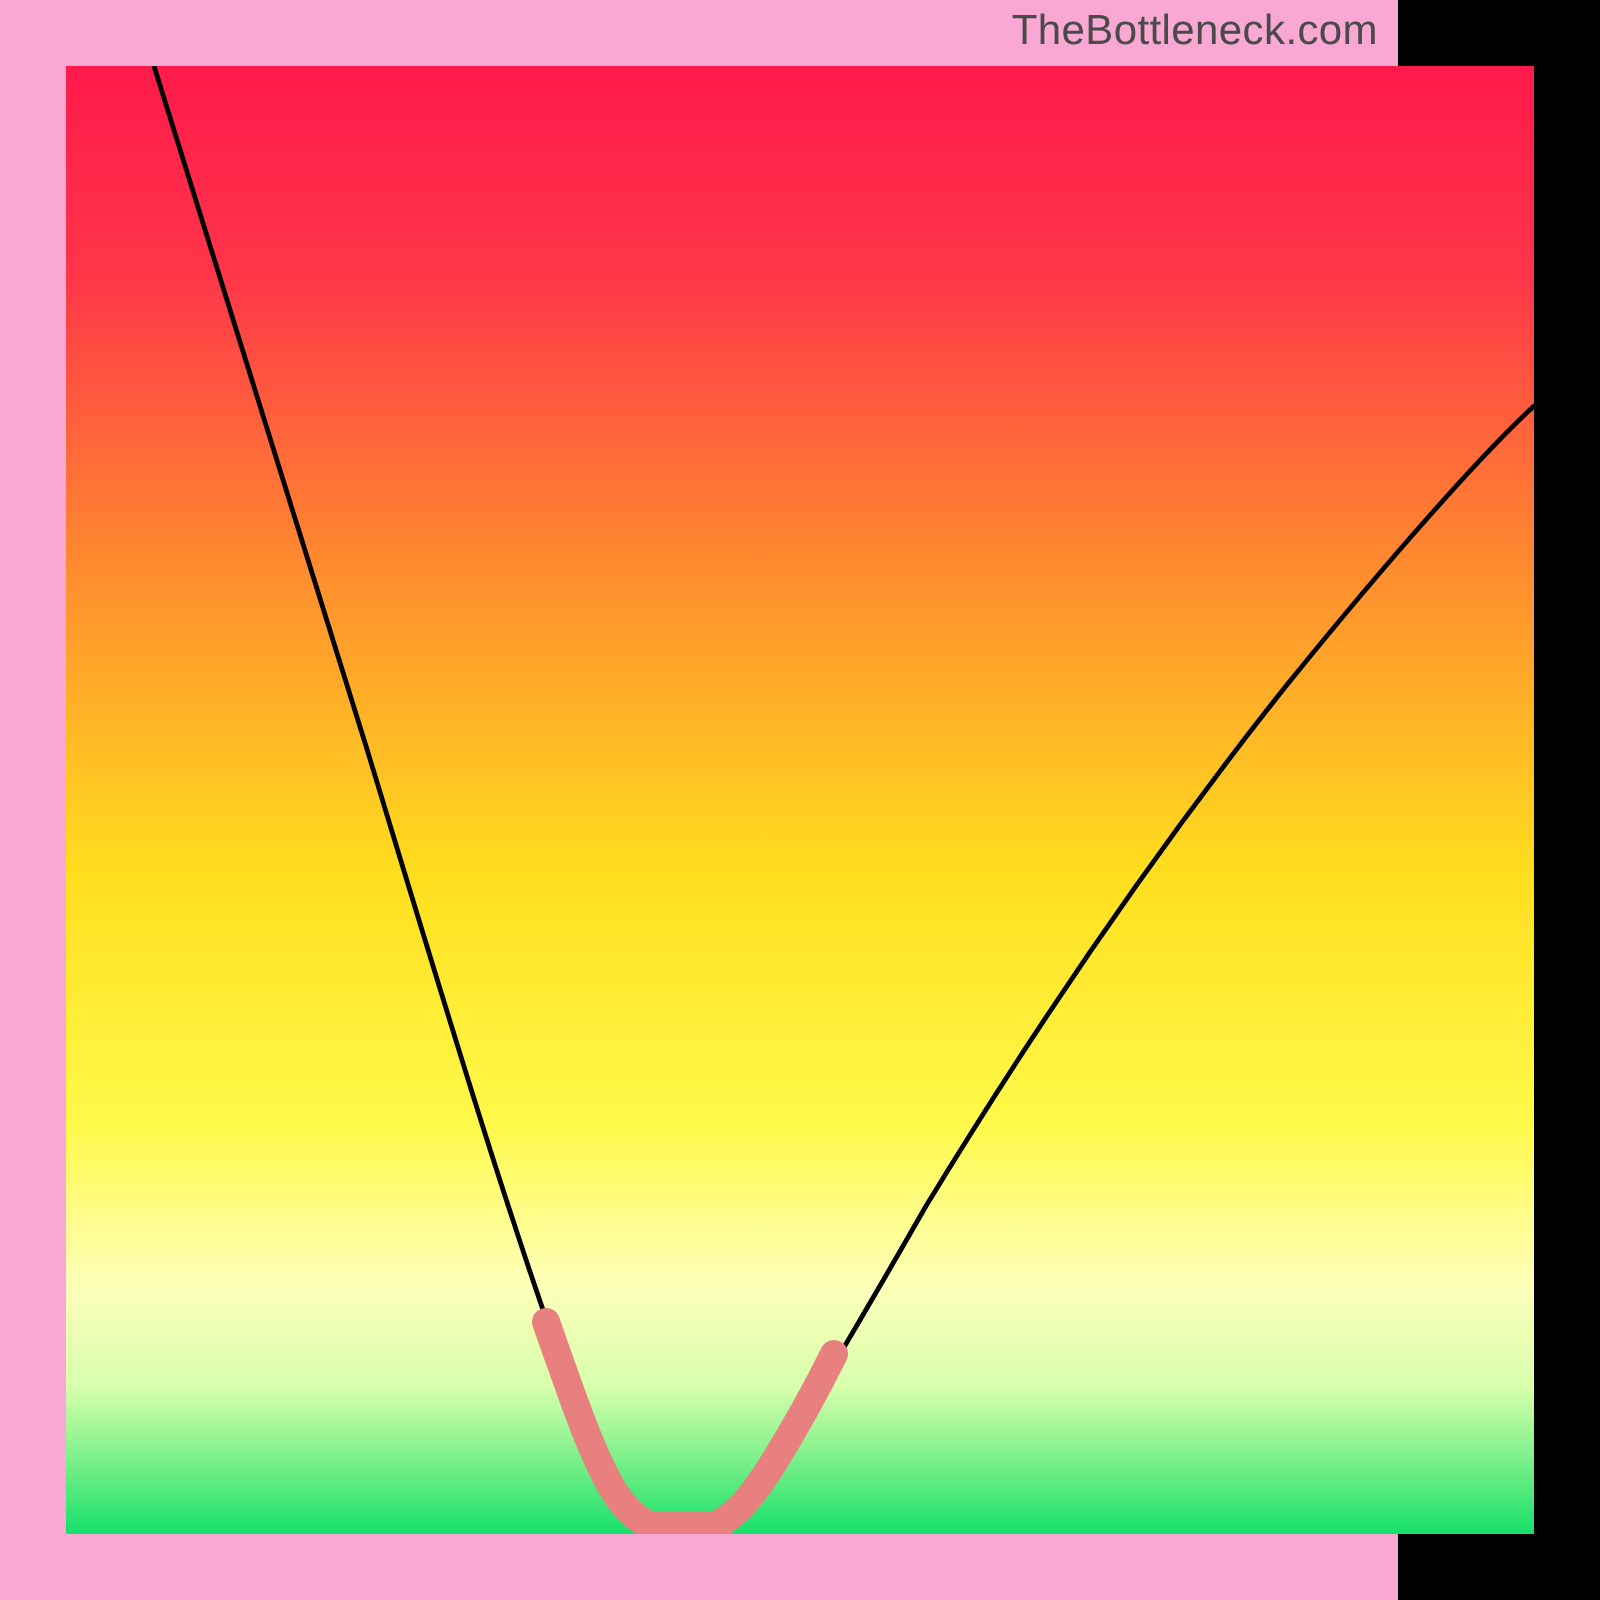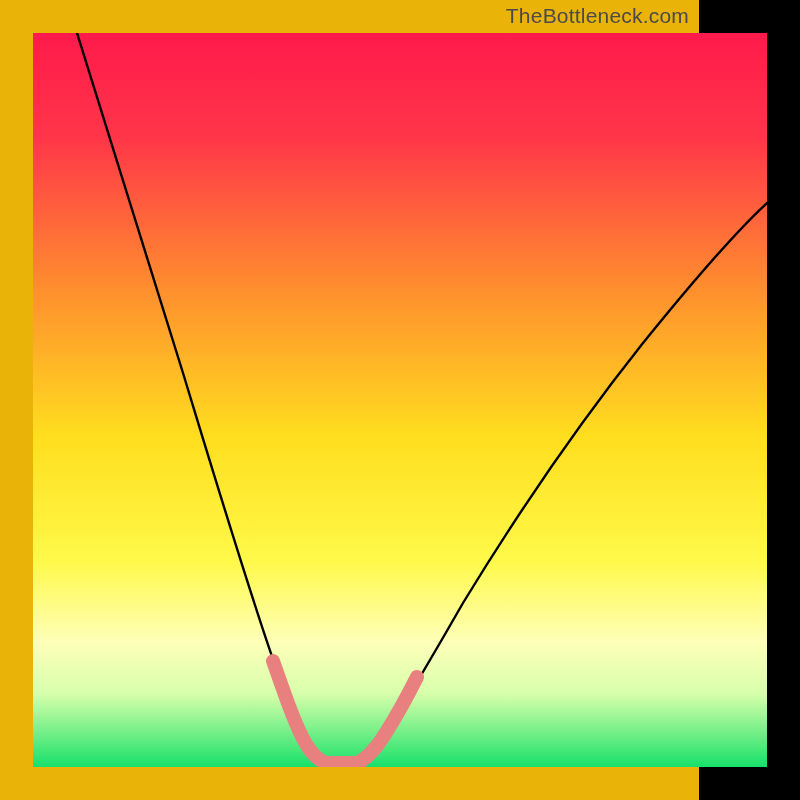--- a/index.html
+++ b/index.html
@@ -10,21 +10,21 @@
     background: #000;
     overflow: hidden;
     font-family: Arial, Helvetica, sans-serif;
   }
   .frame {
     position: absolute;
     left: 0;
     top: 0;
     width: 699px;
     height: 800px;
-    background: #eab308;
+    background: #f9a8d4;
   }
   .watermark {
     position: absolute;
     top: 4px;
     right: 10px;
     color: #4a4a4a;
     font-size: 21px;
     font-weight: 400;
     letter-spacing: 0.2px;
     z-index: 5;

